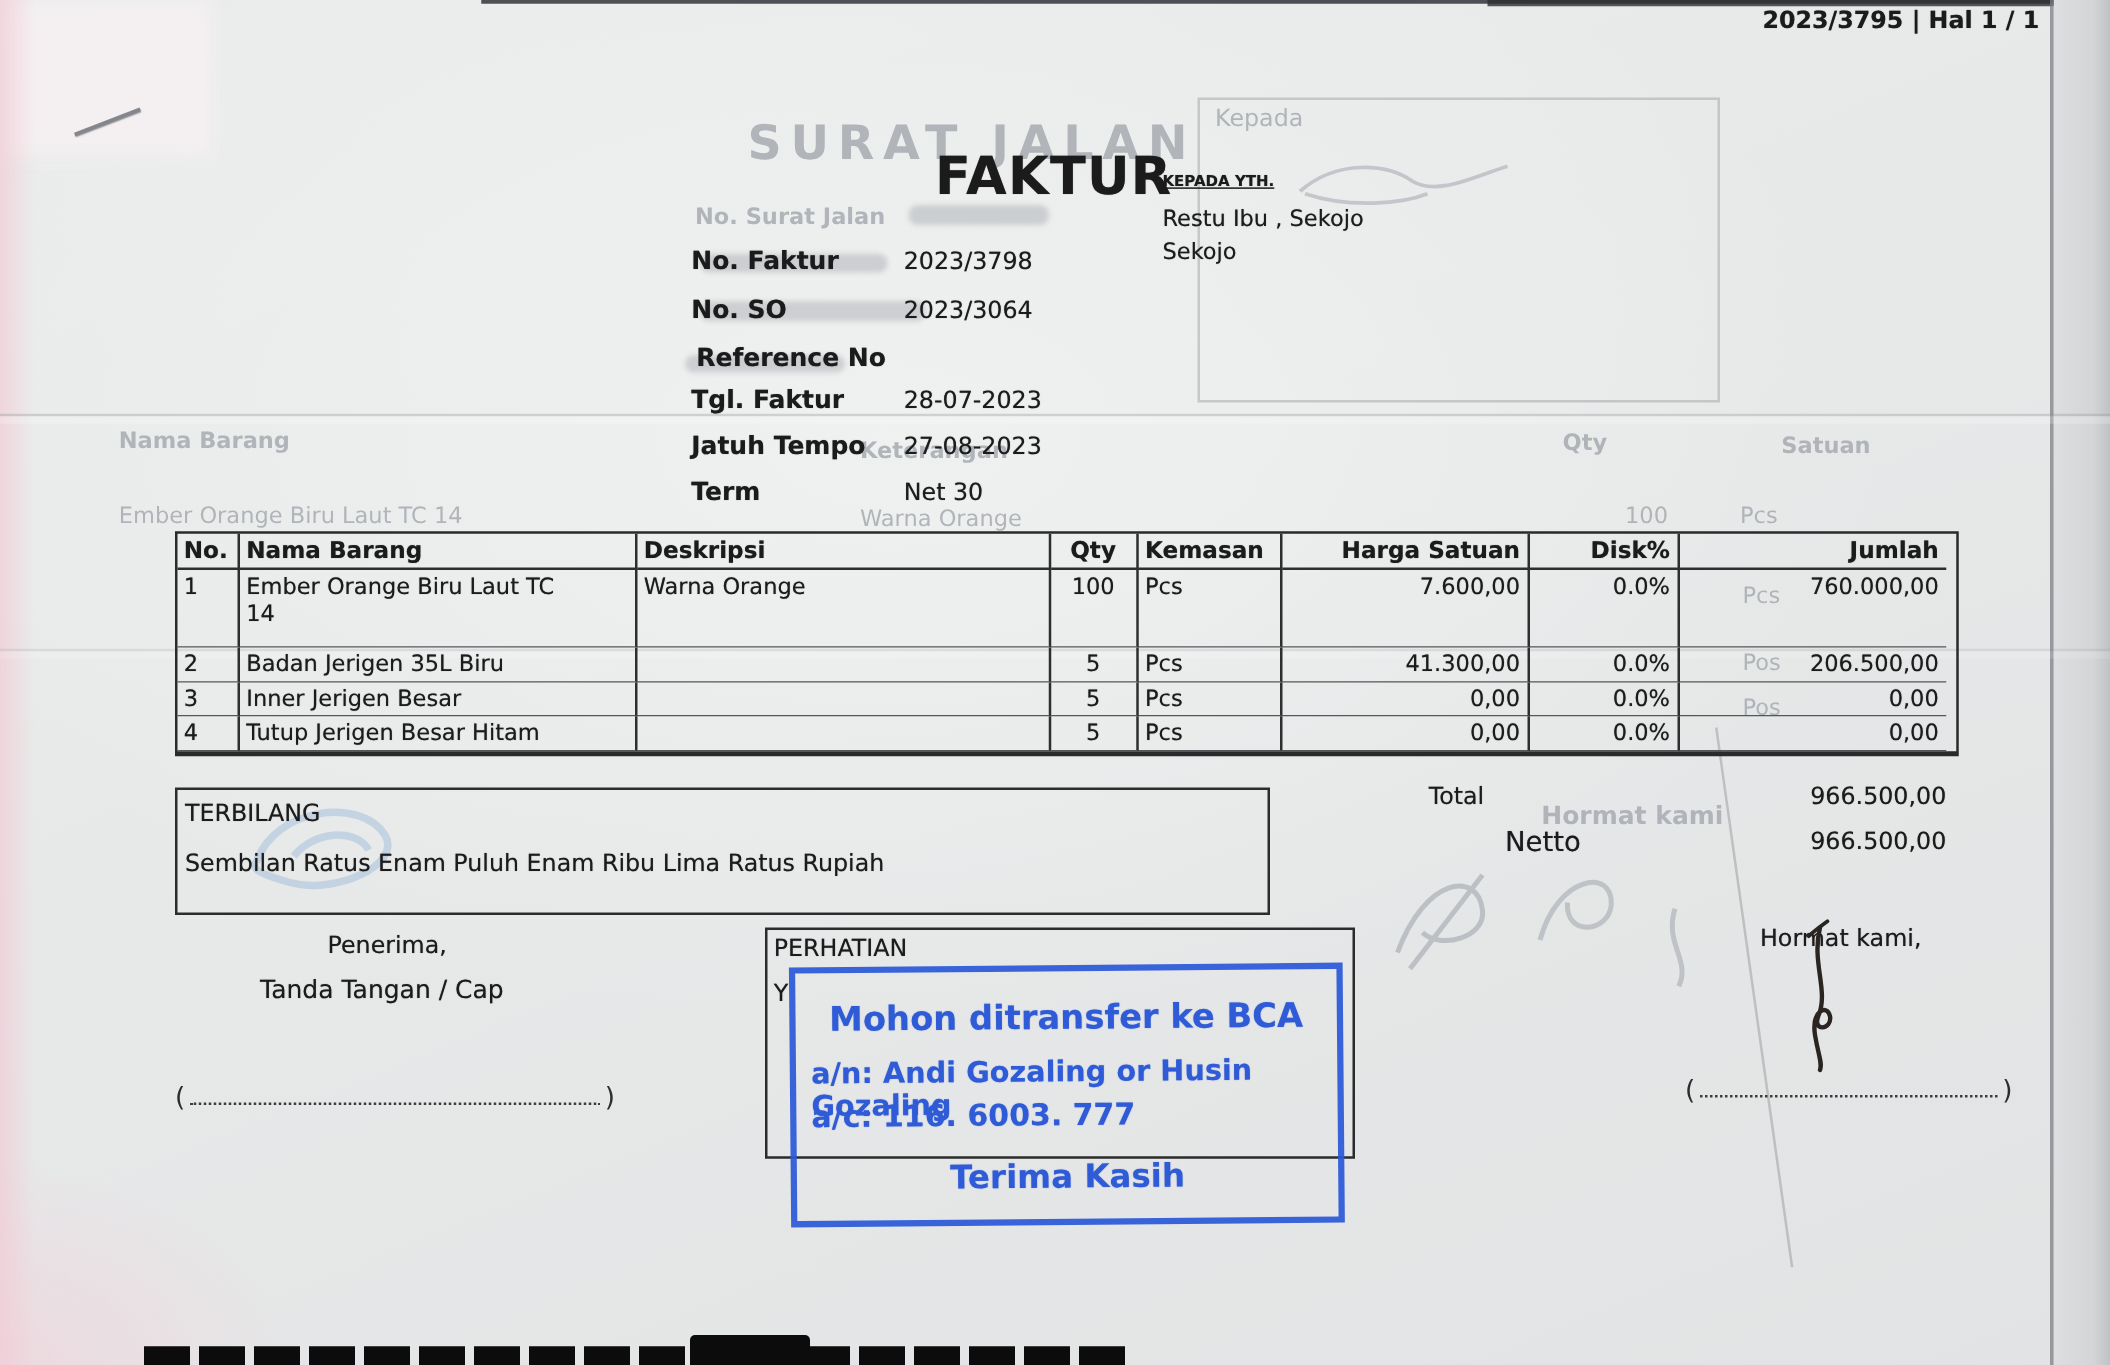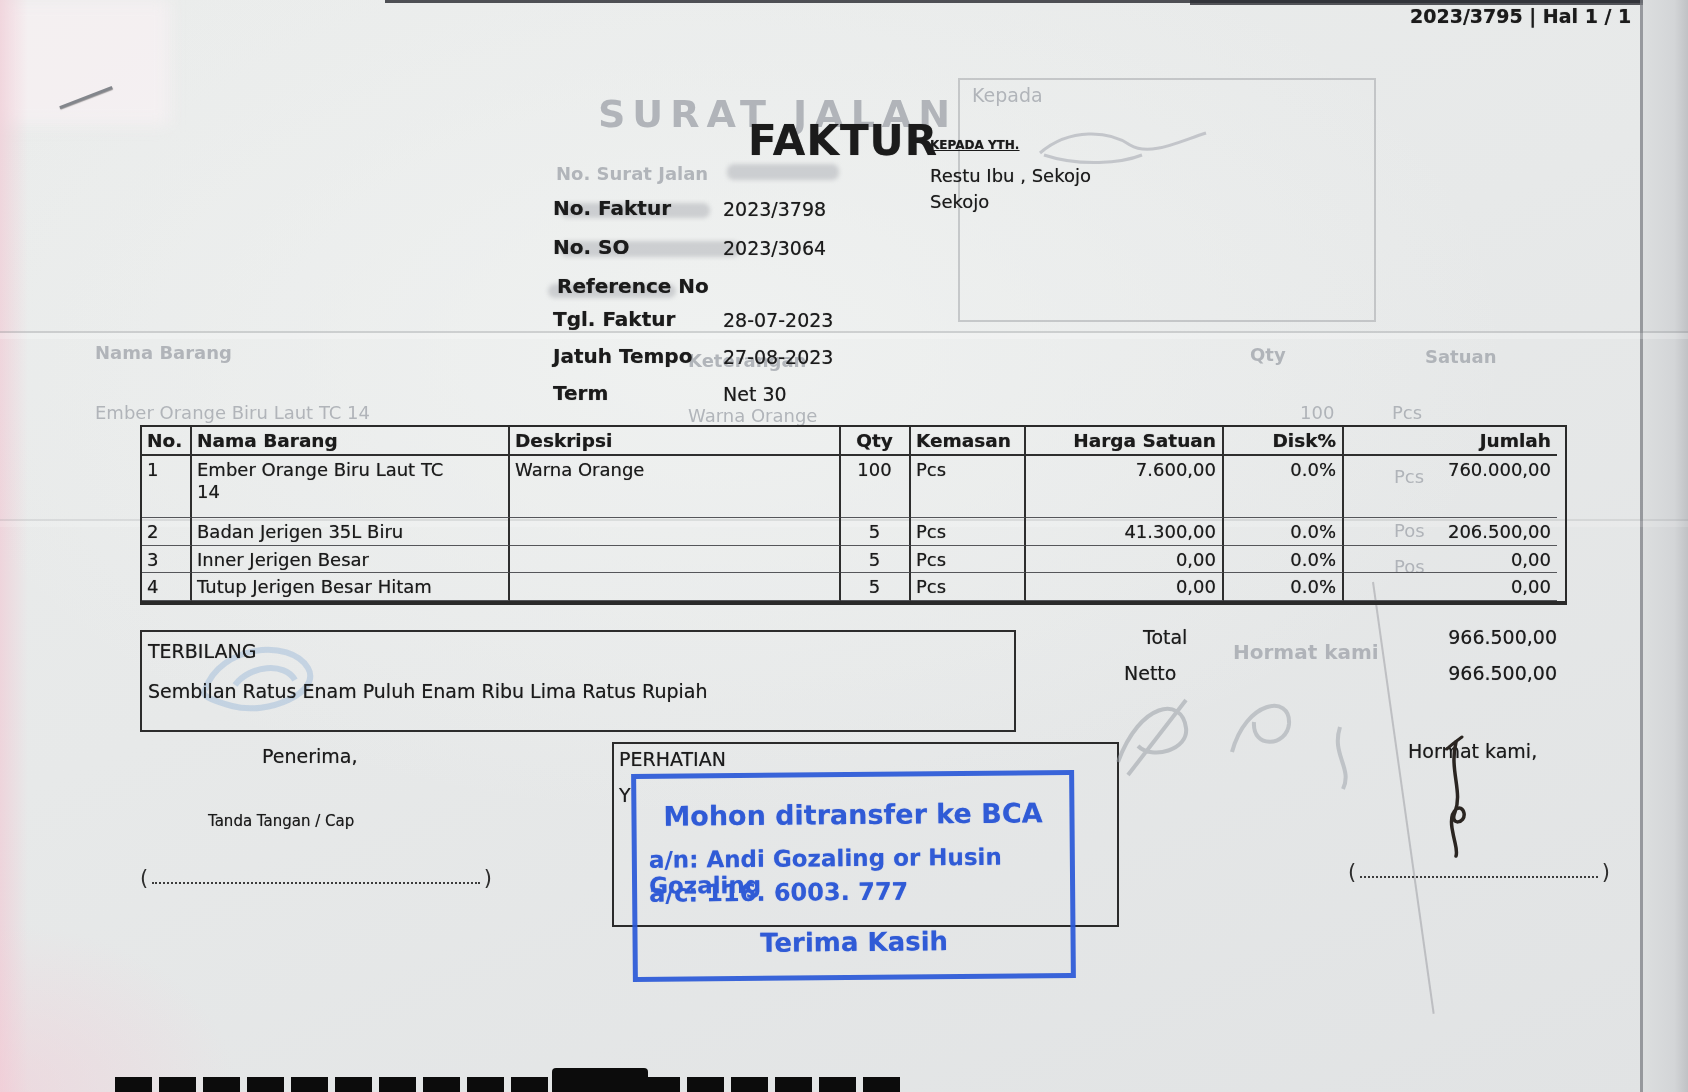--- a/index.html
+++ b/index.html
@@ -24,21 +24,21 @@
   .items{position:absolute;left:140px;top:425px;width:1423px;border:2px solid #2a2a2a;border-bottom-width:4px;
          display:grid;grid-template-columns:50px 318px 331px 70px 115px 198px 120px 213px;font-size:18px;}
   .items .cell{border-right:2px solid #2e2e2e;border-bottom:1px solid #55565a;padding:3px 6px 2px 5px;line-height:1.2;}
   .items .cell:nth-child(8n){border-right:none;}
   .items .hcell{font-weight:bold;border-bottom:2px solid #2e2e2e;font-size:18.5px;}
   .tc{text-align:center;} .tr{text-align:right;} .pre{white-space:pre-line;}
   .r1{min-height:56px;}
   
   .terbilang-box{position:absolute;left:140px;top:630px;width:872px;height:98px;border:2px solid #2c2c2c;}
   
-  .perhatian-box{position:absolute;left:612px;top:742px;width:468px;height:181px;border:2px solid #2b2b2b;padding-left:35px;}
+  .perhatian-box{position:absolute;left:612px;top:742px;width:468px;height:181px;border:2px solid #2b2b2b;}
   .stamp{position:absolute;left:632px;top:772px;width:433px;height:198px;border:5px solid #2b59d8;
          transform:rotate(-0.5deg);color:#2150d5;opacity:.92;}
   .stamp div{position:absolute;width:100%;text-shadow:0 0 1px rgba(40,80,215,.55);}
   
   .paren-line{display:flex;align-items:flex-end;font-size:21px;color:#2d2d2d;}
   .paren-line .dots{flex:1;border-bottom:2px dotted #3c3c3c;margin:0 4px 6px 4px;height:10px;}
   
   .top-edge{position:absolute;left:385px;top:0;width:1303px;height:3px;background:#33343a;opacity:.85;}
   .top-edge2{position:absolute;left:1190px;top:0;width:498px;height:5px;background:#2c2d33;opacity:.8;}
   .right-line{position:absolute;left:1640px;top:0;width:3px;height:1092px;background:#7d7f85;opacity:.75;filter:blur(.4px);}
@@ -166,25 +166,25 @@
     <div class="cell last tr">0.0%</div>
     <div class="cell last tr">0,00</div>
   </div>
 
   <div class="terbilang-box print">
     <div class="pos" style="left:6px;top:8px;font-size:19px;">TERBILANG</div>
     <div class="pos" style="left:6px;top:48px;font-size:19px;">Sembilan Ratus Enam Puluh Enam Ribu Lima Ratus Rupiah</div>
   </div>
   <div class="pos print" style="left:1143px;top:626px;font-size:19px;">Total</div>
   <div class="pos print tr" style="left:1345px;top:626px;width:212px;font-size:19px;">966.500,00</div>
-  <div class="pos print" style="left:1124px;top:662px;font-size:19px;">Netto</div>
+  <div class="pos print" style="left:1204px;top:662px;font-size:22px;">Netto</div>
   <div class="pos print tr" style="left:1345px;top:662px;width:212px;font-size:19px;">966.500,00</div>
 
   <div class="pos print" style="left:262px;top:745px;font-size:19px;">Penerima,</div>
-  <div class="pos print" style="left:208px;top:779px;font-size:15px;margin-top:33px;">Tanda Tangan / Cap</div>
+  <div class="pos print" style="left:208px;top:779px;font-size:20px;">Tanda Tangan / Cap</div>
   <div class="pos paren-line" style="left:140px;top:866px;width:352px;">
     <span>(</span>
     <span class="dots"></span>
     <span>)</span>
   </div>
 
   <div class="perhatian-box print">
     <div class="pos" style="left:5px;top:4px;font-size:19px;">PERHATIAN</div>
     <div class="pos" style="left:5px;top:40px;font-size:19px;">Y</div>
   </div>

